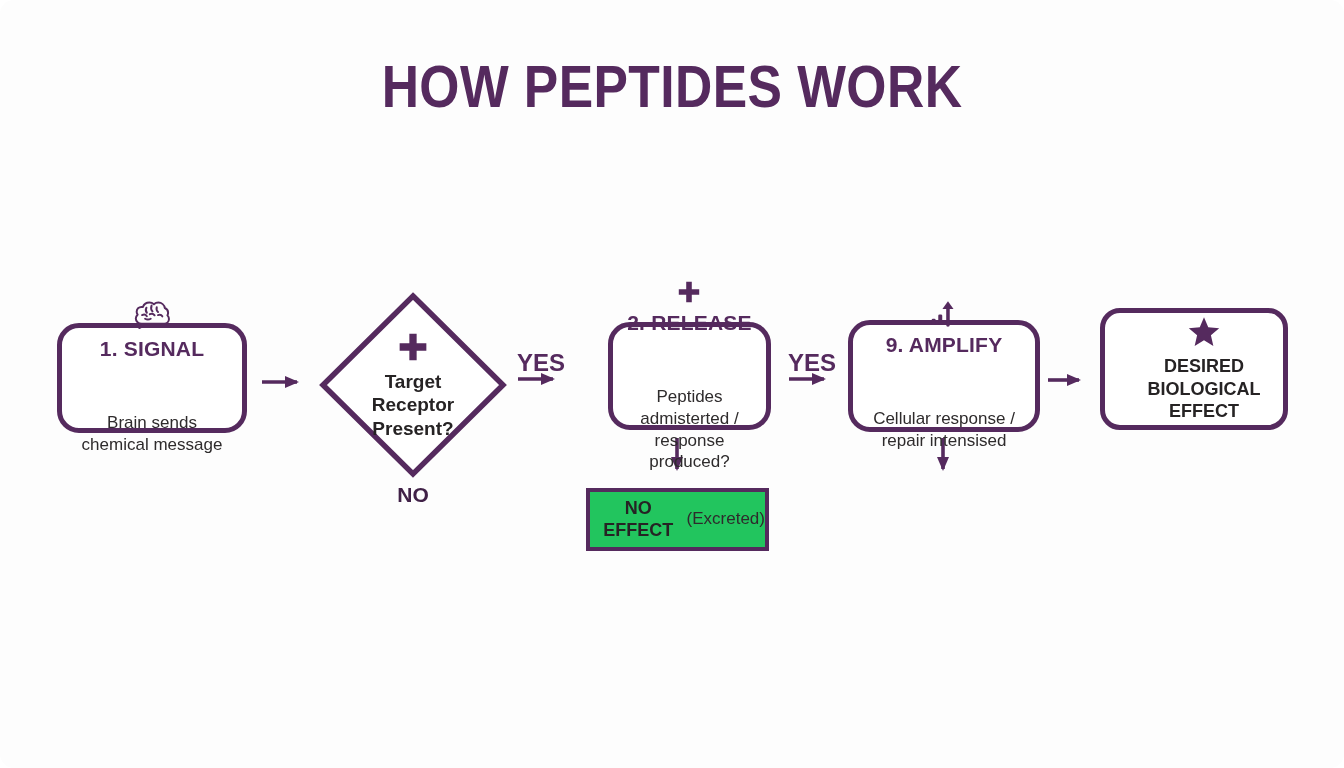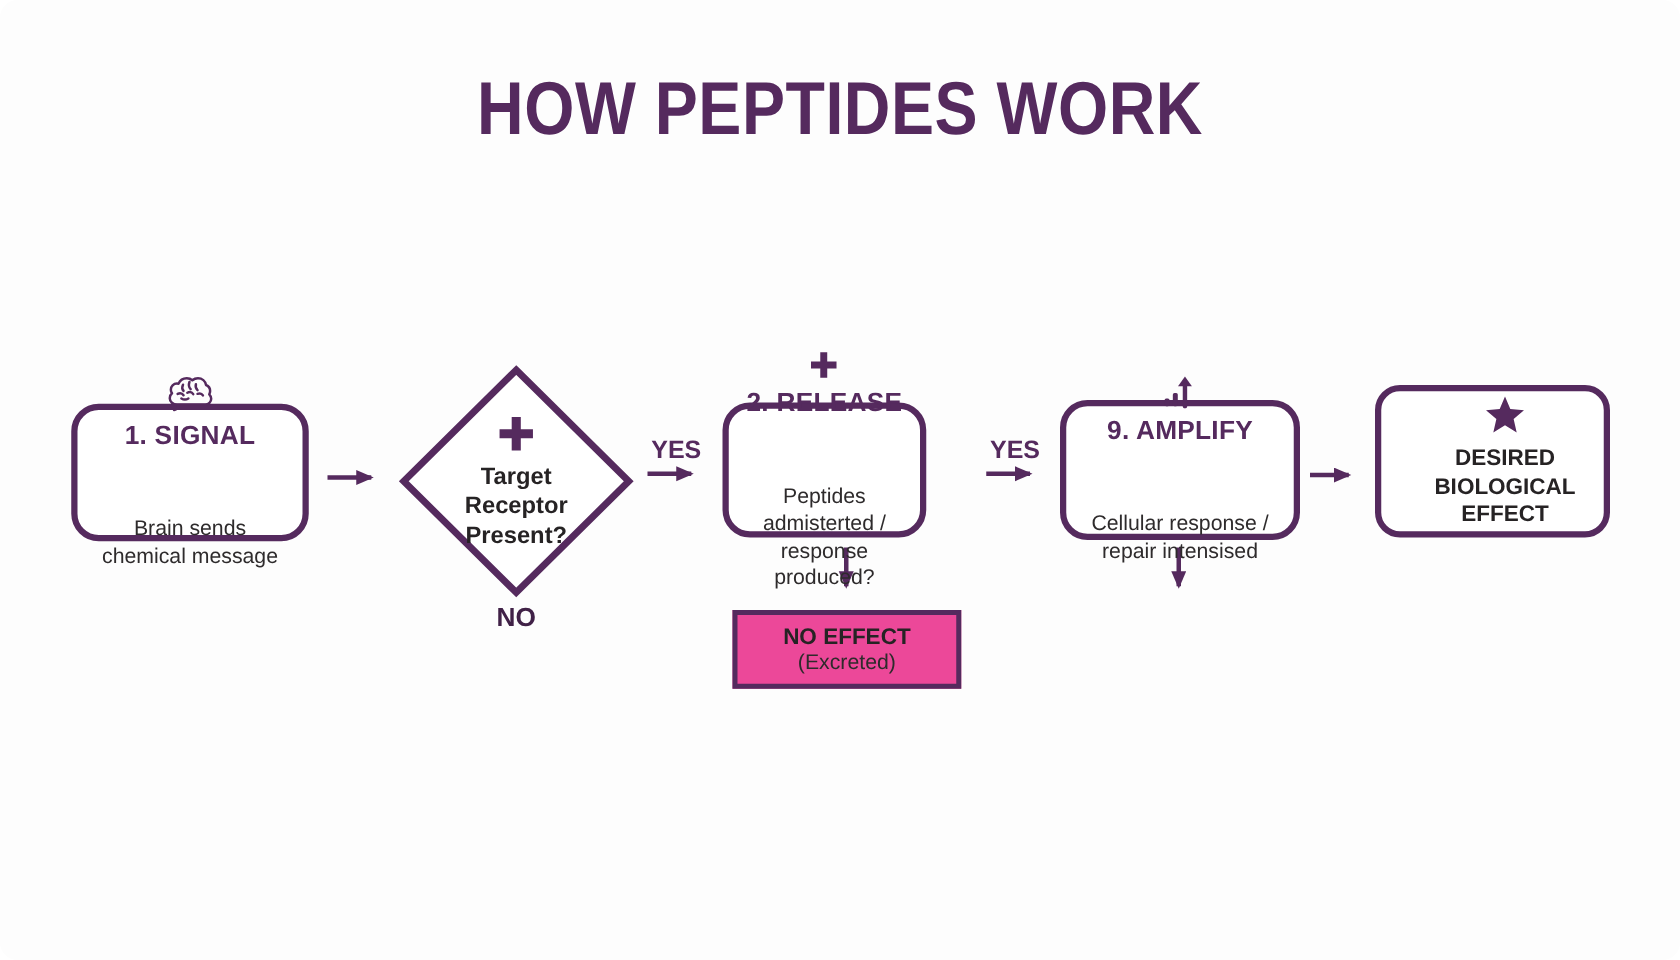--- a/index.html
+++ b/index.html
@@ -68,24 +68,25 @@
     font-size: 17px;
     color: #2e2b2c;
     line-height: 1.28;
     margin-top: 48px;
   }
 
   .pre { white-space: pre-line; }
 
   .rect-box {
     position: absolute;
-    background: #ec4899;
+    background: #22c55e;
     border: 4px solid #552a5e;
     display: flex;
-    flex-direction: column;
+    flex-direction: row;
+    align-items: center;
     justify-content: center;
     text-align: center;
   }
   .rect-title { font-size: 18px; font-weight: bold; color: #262324; line-height: 1.2; }
   .rect-sub   { font-size: 17px; color: #2e2b2c; line-height: 1.2; }
 
   .diamond-content {
     position: absolute;
     left: 353px;
     top: 318px;
@@ -101,21 +102,21 @@
   .diamond-question {
     font-size: 19px;
     font-weight: bold;
     color: #262324;
     line-height: 1.22;
   }
 
   .flow-label {
     position: absolute;
     font-weight: bold;
-    font-size: 20px;
+    font-size: 24px;
     color: #552a5e;
     text-align: center;
   }
   .flow-label.no { color: #402147; font-size: 21px; }
 
   .effect-text {
     font-size: 18px;
     font-weight: bold;
     color: #262324;
     line-height: 1.25;
@@ -179,21 +180,21 @@
     </span>
     <div class="diamond-question pre">Target
 Receptor
 Present?</div>
   </div>
 
   <div class="flow-label no" style="left:386px; top:483px; width:54px;">NO</div>
 
   <div class="flow-label" style="left:514px; top:349px; width:54px;">YES</div>
 
-  <div class="node" style="left:578px; top:322px; width:163px; height:108px;">
+  <div class="node" style="left:608px; top:322px; width:163px; height:108px;">
     <div class="node-header">
       <span class="icon">
         <svg viewBox="0 0 28 28" width="26" height="26">
           <path d="M11 3 h6 v8 h8 v6 h-8 v8 h-6 v-8 H3 v-6 h8 z" fill="#552a5e"></path>
         </svg>
       </span>
       <span>2. RELEASE</span>
     </div>
     <div class="node-desc pre">Peptides admisterted /
 response produced?</div>

